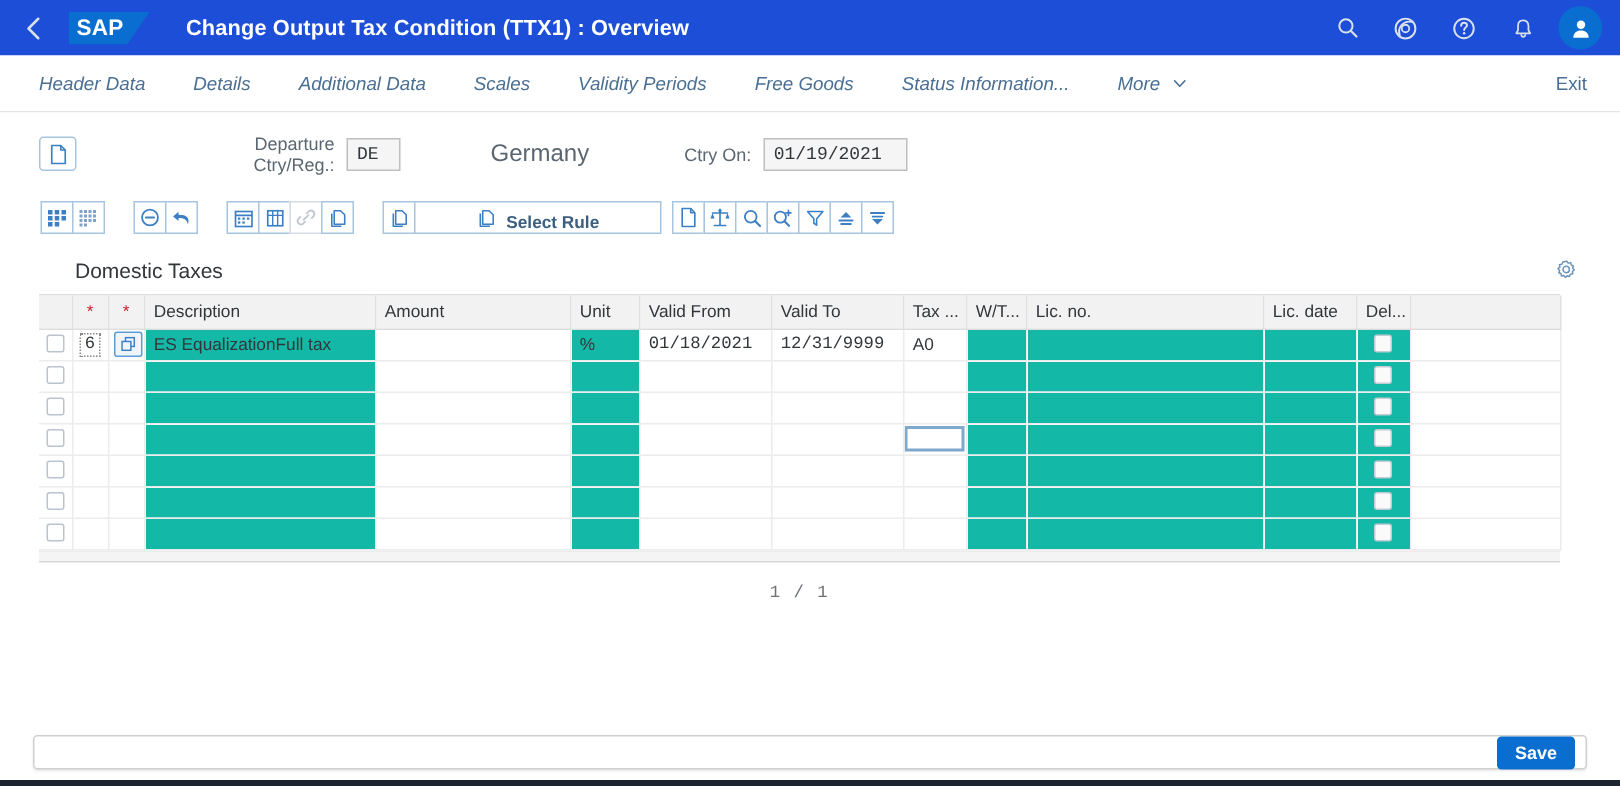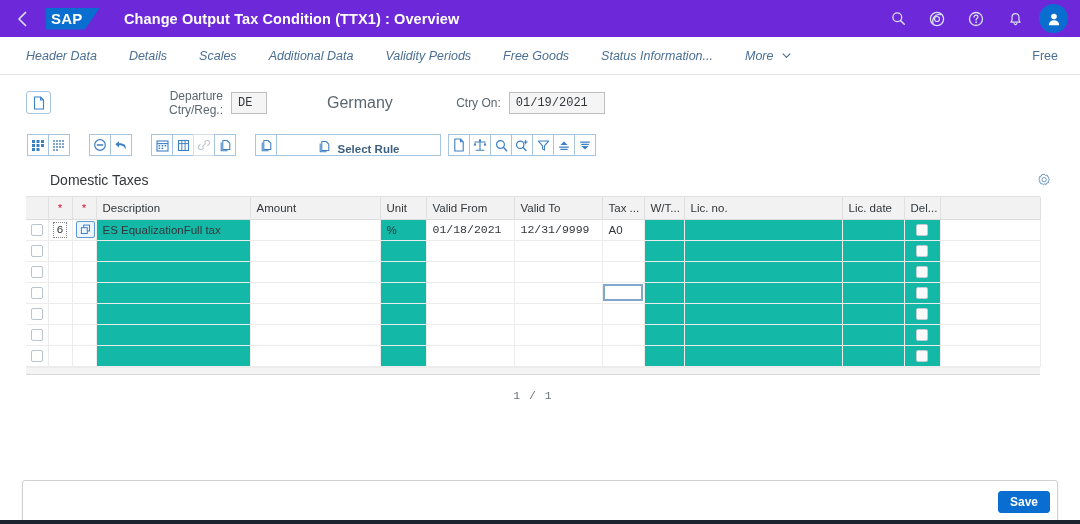--- a/index.html
+++ b/index.html
@@ -13,21 +13,21 @@
   .app {
     width: 1080px; height: 524px;
     position: relative;
     background: #ffffff;
     display: flex; flex-direction: column;
   }
 
   
   .shellbar {
     height: 37px; flex: 0 0 37px;
-    background: #6d28d9;
+    background: #1d4ed8;
     display: flex; align-items: center;
     padding: 0 12px 0 8px;
     color: #fff;
   }
   .shell-back {
     width: 28px; height: 28px;
     display: flex; align-items: center; justify-content: center;
     cursor: pointer; flex: 0 0 auto;
   }
   .shell-back svg { display: block; }
@@ -281,21 +281,21 @@
 
   
   .footer {
     position: absolute; left: 0; right: 0; bottom: 0;
     height: 45px;
     background: #ffffff;
     padding: 0 22px;
     display: flex; align-items: center;
   }
   .footer-inner {
-    flex: 1 1 auto; height: 44px;
+    flex: 1 1 auto; height: 23px;
     border: 1px solid #d0d0d0;
     border-radius: 3px;
     background: #fff;
     box-shadow: 0 1px 2px rgba(0,0,0,0.10);
     display: flex; align-items: center; justify-content: flex-end;
     padding-right: 7px;
   }
   .save-btn {
     background: #0a6ed1; color: #fff;
     font-size: 12px; font-weight: bold;
@@ -367,45 +367,45 @@
 
   <div class="navbar">
     <div class="nav-items">
       <div class="nav-item">
         <span>Header Data</span>
       </div>
       <div class="nav-item">
         <span>Details</span>
       </div>
       <div class="nav-item">
+        <span>Additional Data</span>
+      </div>
+      <div class="nav-item">
         <span>Scales</span>
-      </div>
-      <div class="nav-item">
-        <span>Additional Data</span>
       </div>
       <div class="nav-item">
         <span>Validity Periods</span>
       </div>
       <div class="nav-item">
         <span>Free Goods</span>
       </div>
       <div class="nav-item">
         <span>Status Information...</span>
       </div>
       <div class="nav-item">
         <span>More</span>
         <span class="chev">
           <svg width="9" height="6" viewBox="0 0 10 7" aria-hidden="true">
             <path d="M1 1 L5 5.2 L9 1" stroke="#4a6f93" stroke-width="1.25" fill="none" stroke-linecap="round" stroke-linejoin="round"></path>
           </svg>
         </span>
       </div>
     </div>
     <div class="nav-spacer"></div>
-    <div class="nav-exit">Free</div>
+    <div class="nav-exit">Exit</div>
   </div>
 
   <div class="page">
 
     <div class="form-block">
       <div class="form-side-btn">
         <svg width="12" height="14" viewBox="0 0 12 14" aria-hidden="true">
           <path d="M1.5 1 H7.5 L10.5 4 V13 H1.5 Z" stroke="#3c7fc4" stroke-width="1.1" fill="none" stroke-linejoin="round"></path>
           <path d="M7.5 1 V4 H10.5" stroke="#3c7fc4" stroke-width="1.1" fill="none" stroke-linejoin="round"></path>
         </svg>

